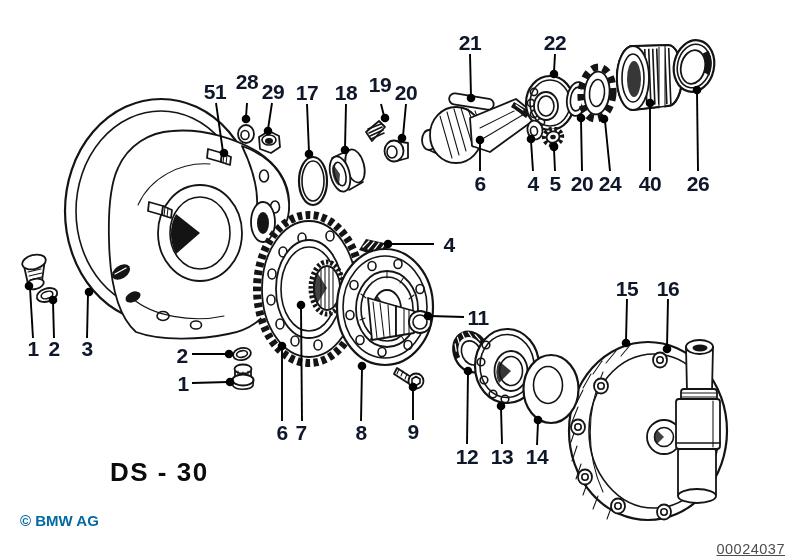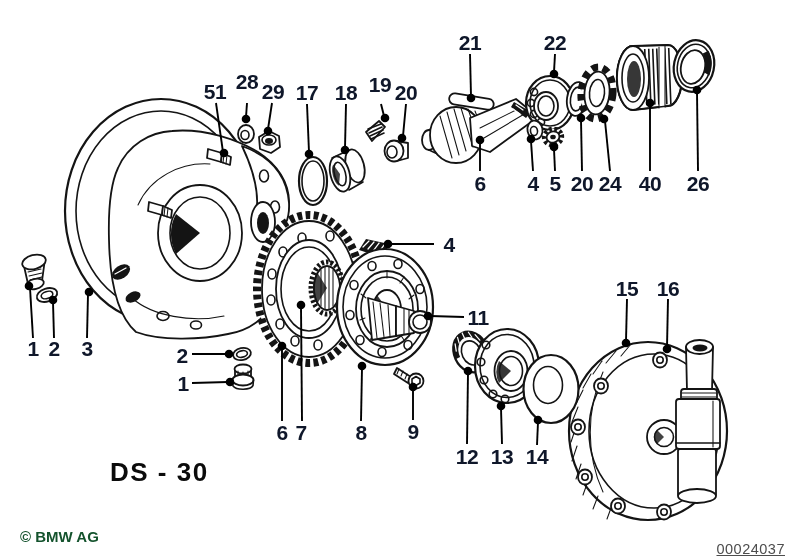--- a/index.html
+++ b/index.html
@@ -4,22 +4,22 @@
 <style>
   html,body{margin:0;padding:0;background:#fff;}
   #stage{position:relative;width:799px;height:559px;background:#fff;overflow:hidden;
          font-family:"Liberation Sans",sans-serif;}
   #art{position:absolute;left:0;top:0;}
   .callout{position:absolute;transform:translate(-50%,-50%);
            font:bold 21px "Liberation Sans",sans-serif;color:#0f172a;
            letter-spacing:-0.5px;white-space:nowrap;line-height:1;}
   .drawing-code{position:absolute;left:110px;top:457px;
            font:bold 26px "Liberation Sans",sans-serif;color:#0b0b0b;letter-spacing:1.5px;}
-  .copyright{position:absolute;left:20px;top:528px;
-           font:bold 15px "Liberation Sans",sans-serif;color:#14532d;}
+  .copyright{position:absolute;left:20px;top:512px;
+           font:bold 15px "Liberation Sans",sans-serif;color:#0369a1;}
   .diagram-number{position:absolute;right:14px;top:541px;
            font:14.5px "Liberation Sans",sans-serif;color:#4d4d4d;letter-spacing:0.5px;text-decoration:underline;}
   
   .s{stroke:#141414;fill:none;stroke-width:1.6;stroke-linecap:round;stroke-linejoin:round}
   .h{stroke:#141414;fill:none;stroke-width:1.05;stroke-linecap:round}
   .f{fill:#fff;stroke:#141414;stroke-width:1.8;stroke-linejoin:round}
   .f2{fill:#fff;stroke:#141414;stroke-width:2.2;stroke-linejoin:round}
   .d{fill:#141414;stroke:none}
   .w{stroke:#fff;stroke-width:1.25;fill:none;stroke-linecap:round}
   .ld{stroke:#000;stroke-width:1.9;fill:none}

